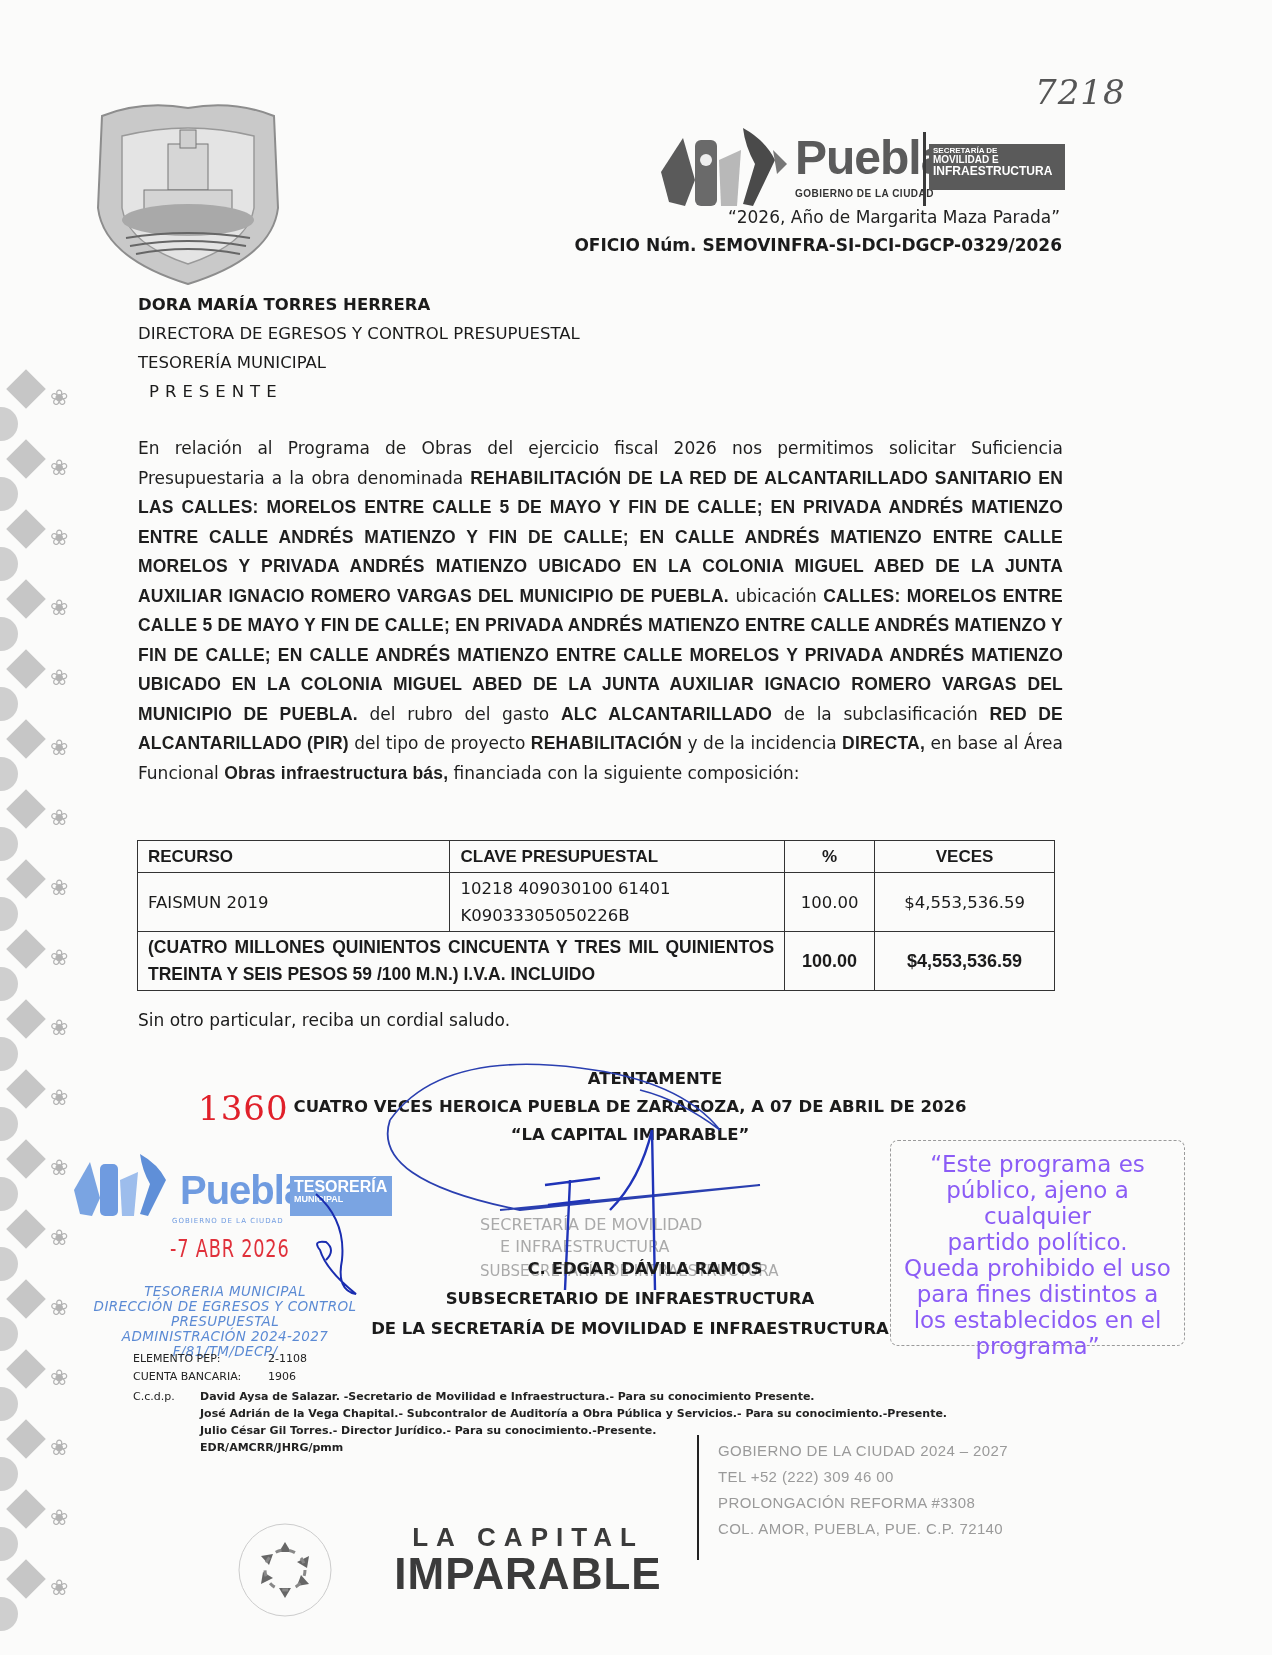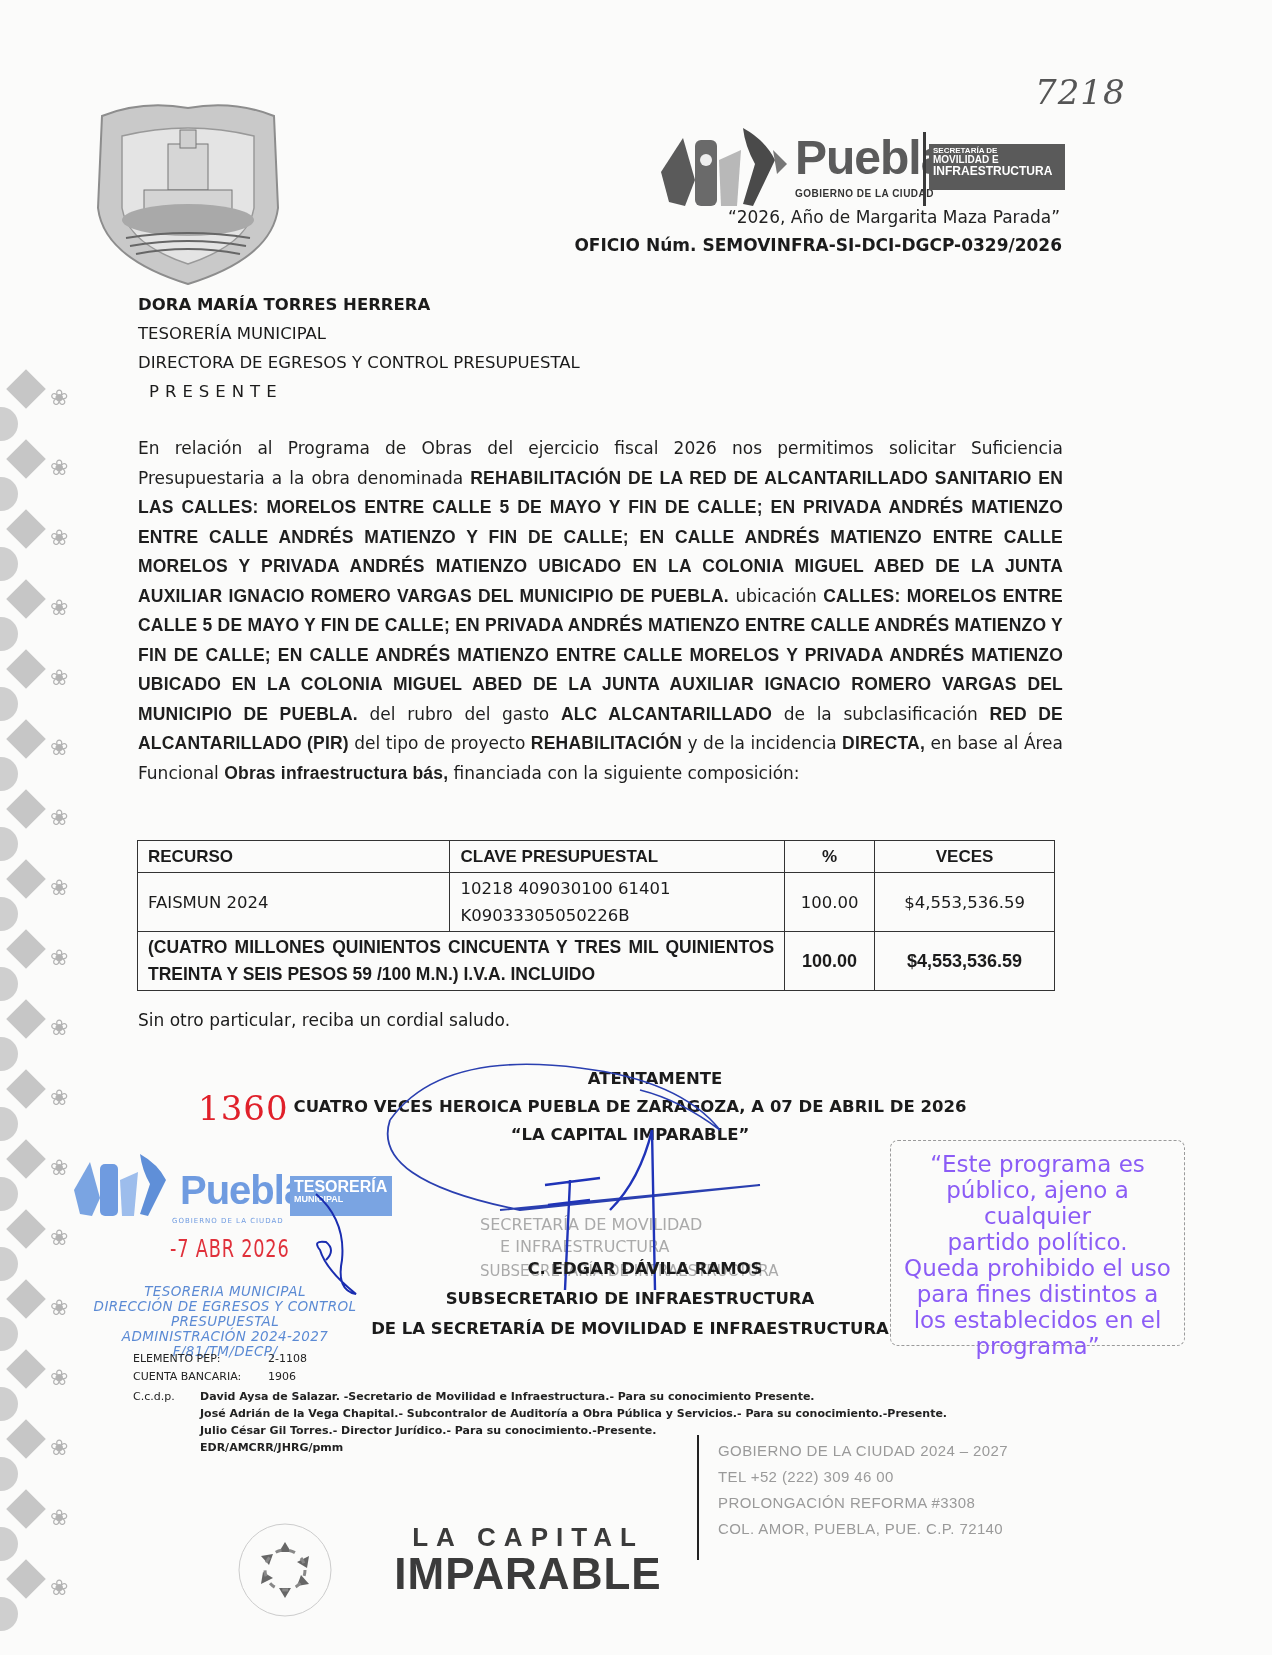--- a/index.html
+++ b/index.html
@@ -176,22 +176,22 @@
     <div class="s2">MOVILIDAD E</div>
     <div class="s3">INFRAESTRUCTURA</div>
   </div>
 </div>
 
 <div class="motto">“2026, Año de Margarita Maza Parada”</div>
 <div class="oficio">OFICIO Núm. SEMOVINFRA-SI-DCI-DGCP-0329/2026</div>
 
 <div class="addressee">
   <div class="name">DORA MARÍA TORRES HERRERA</div>
+  <div>DIRECTORA DE EGRESOS Y CONTROL PRESUPUESTAL</div>
   <div>TESORERÍA MUNICIPAL</div>
-  <div>DIRECTORA DE EGRESOS Y CONTROL PRESUPUESTAL</div>
   <div class="presente">PRESENTE</div>
 </div>
 
 <p class="body-text">
   <span>En relación al Programa de Obras del ejercicio fiscal 2026 nos permitimos solicitar Suficiencia Presupuestaria a la obra denominada </span><b>REHABILITACIÓN DE LA RED DE ALCANTARILLADO SANITARIO EN LAS CALLES: MORELOS ENTRE CALLE 5 DE MAYO Y FIN DE CALLE; EN PRIVADA ANDRÉS MATIENZO ENTRE CALLE ANDRÉS MATIENZO Y FIN DE CALLE; EN CALLE ANDRÉS MATIENZO ENTRE CALLE MORELOS Y PRIVADA ANDRÉS MATIENZO UBICADO EN LA COLONIA MIGUEL ABED DE LA JUNTA AUXILIAR IGNACIO ROMERO VARGAS DEL MUNICIPIO DE PUEBLA.</b><span> ubicación </span><b>CALLES: MORELOS ENTRE CALLE 5 DE MAYO Y FIN DE CALLE; EN PRIVADA ANDRÉS MATIENZO ENTRE CALLE ANDRÉS MATIENZO Y FIN DE CALLE; EN CALLE ANDRÉS MATIENZO ENTRE CALLE MORELOS Y PRIVADA ANDRÉS MATIENZO UBICADO EN LA COLONIA MIGUEL ABED DE LA JUNTA AUXILIAR IGNACIO ROMERO VARGAS DEL MUNICIPIO DE PUEBLA.</b><span> del rubro del gasto </span><b>ALC ALCANTARILLADO</b><span> de la subclasificación </span><b>RED DE ALCANTARILLADO (PIR)</b><span> del tipo de proyecto </span><b>REHABILITACIÓN</b><span> y de la incidencia </span><b>DIRECTA,</b><span> en base al Área Funcional </span><b>Obras infraestructura bás,</b><span> financiada con la siguiente composición:</span>
 </p>
 
 <table class="budget-table">
   <colgroup>
       <col style="width:313px">
@@ -200,21 +200,21 @@
       <col style="width:180px">
     </colgroup>
   <tbody>
       <tr>
     <th>RECURSO</th>
     <th>CLAVE PRESUPUESTAL</th>
     <th class="c">%</th>
     <th class="c">VECES</th>
   </tr>
   <tr>
-    <td>FAISMUN 2024</td>
+    <td>FAISMUN 2019</td>
     <td class="clave">
       <div>10218 409030100 61401</div>
       <div>K09033305050226B</div>
     </td>
     <td class="c">100.00</td>
     <td class="c">$4,553,536.59</td>
   </tr>
   <tr>
     <td colspan="2" class="total-words">(CUATRO MILLONES QUINIENTOS CINCUENTA Y TRES MIL QUINIENTOS TREINTA Y SEIS PESOS 59 /100 M.N.) I.V.A. INCLUIDO</td>
     <td class="c bold">100.00</td>

